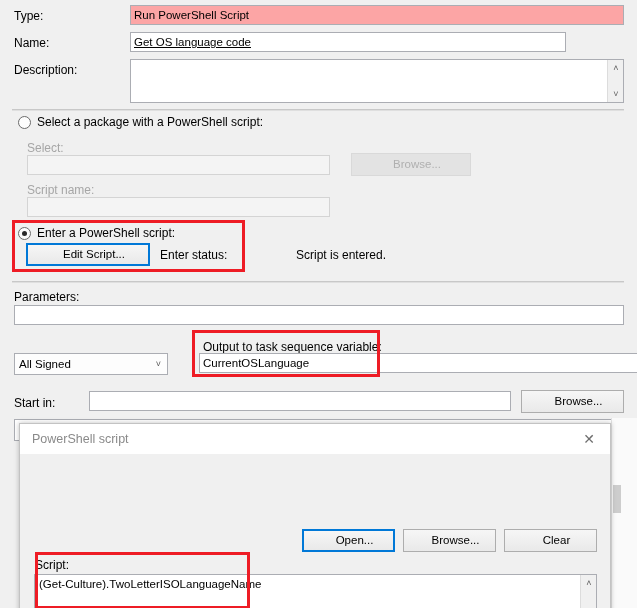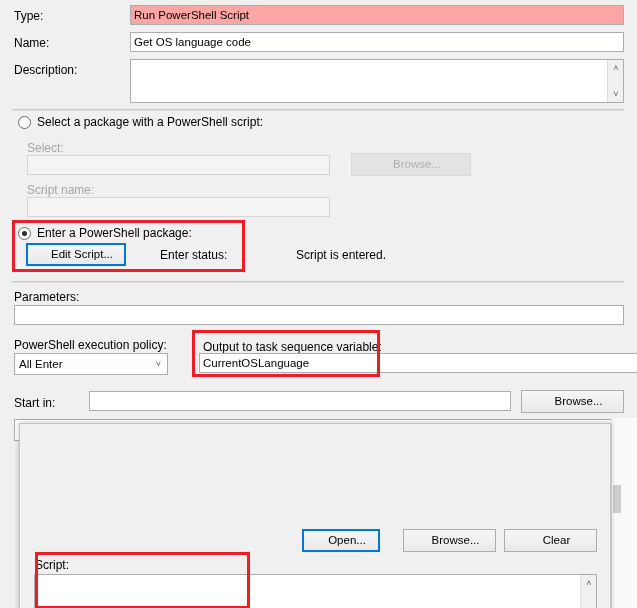--- a/index.html
+++ b/index.html
@@ -210,21 +210,21 @@
 </head>
 <body>
 
 <div id="root">
   <div class="pane"></div>
 
   <div class="lbl" style="left:14px; top:9px;">Type:</div>
   <div class="tbox ro" style="left:130px; top:5px; width:494px;">Run PowerShell Script</div>
 
   <div class="lbl" style="left:14px; top:36px;">Name:</div>
-  <div class="tbox" style="left:130px; top:32px; width:494px;">Get OS language code</div>
+  <div class="tbox" style="left:130px; top:32px; width:436px;text-decoration:underline;">Get OS language code</div>
 
   <div class="lbl" style="left:14px; top:63px;">Description:</div>
   <div class="tarea" style="left:130px; top:59px; width:494px; height:44px;">
     <div class="vscroll">
       <div class="arrow up">˄</div>
       <div class="arrow dn">˅</div>
     </div>
   </div>
 
   <div class="sep" style="left:12px; top:109px; width:612px;"></div>
@@ -235,64 +235,68 @@
   <div class="lbl dis" style="left:27px; top:141px;">Select:</div>
   <div class="tbox dis" style="left:27px; top:155px; width:303px;"></div>
   <div class="btn dis" style="left:351px; top:153px; width:120px;">Browse...</div>
 
   <div class="lbl dis" style="left:27px; top:183px;">Script name:</div>
   <div class="tbox dis" style="left:27px; top:197px; width:303px;"></div>
 
   <div class="radio" style="left:18px; top:227px;">
     <div class="dot"></div>
   </div>
-  <div class="lbl" style="left:37px; top:226px;">Enter a PowerShell package:</div>
-
-  <div class="btn focus" style="left:26px; top:243px; width:100px;">Edit Script...</div>
+  <div class="lbl" style="left:37px; top:226px;">Enter a PowerShell script:</div>
+
+  <div class="btn focus" style="left:26px; top:243px; width:124px;">Edit Script...</div>
   <div class="lbl" style="left:160px; top:248px;">Enter status:</div>
   <div class="lbl" style="left:296px; top:248px;">Script is entered.</div>
 
   <div class="sep" style="left:12px; top:281px; width:612px;"></div>
 
   <div class="lbl" style="left:14px; top:290px;">Parameters:</div>
   <div class="tbox" style="left:14px; top:305px; width:610px;"></div>
 
-  <div class="lbl" style="left:14px; top:338px;">PowerShell execution policy:</div>
   <div class="combo" style="left:14px; top:353px; width:154px;">
-    <span>All Enter</span>
+    <span>All Signed</span>
     <span class="chev">˅</span>
   </div>
 
   <div class="lbl" style="left:203px; top:340px;">Output to task sequence variable:</div>
   <div class="tbox" style="left:199px; top:353px; width:497px;">CurrentOSLanguage</div>
 
   <div class="lbl" style="left:14px; top:396px;">Start in:</div>
   <div class="tbox" style="left:89px; top:391px; width:422px;"></div>
   <div class="btn" style="left:521px; top:390px; width:103px;">Browse...</div>
 
   <div class="tbox" style="left:14px; top:419px; width:610px; height:22px;"></div>
 
   <div class="ghost-edge" style="left:611px; top:418px; width:26px; height:190px;"></div>
   <div class="ghost-thumb" style="left:613px; top:485px; width:8px; height:28px;"></div>
 
   <div class="anno" style="left:12px; top:220px; width:233px; height:52px;"></div>
   <div class="anno" style="left:192px; top:330px; width:188px; height:47px;"></div>
 
   <div id="psdlg" style="left:19px; top:423px; width:592px; height:190px;">
 
+    <div class="titlebar">
+      <div class="title">PowerShell script</div>
+      <div class="closebtn">✕</div>
+    </div>
 
     <div class="body">
 
-      <div class="btn focus" style="left:282px; top:75px; width:78px;">Open...</div>
+      <div class="btn focus" style="left:282px; top:75px; width:93px;">Open...</div>
       <div class="btn" style="left:383px; top:75px; width:93px;">Browse...</div>
       <div class="btn" style="left:484px; top:75px; width:93px;">Clear</div>
 
       <div class="lbl" style="left:15px; top:104px;">Script:</div>
 
       <div class="tarea" style="left:14px; top:120px; width:563px; height:56px;">
+        <div style="position:absolute; left:4px; top:3px; font-size:11.5px; color:#000; white-space:nowrap;">(Get-Culture).TwoLetterISOLanguageName</div>
         <div class="vscroll">
           <div class="arrow up">˄</div>
         </div>
       </div>
     </div>
 
     <div class="anno" style="left:15px; top:128px; width:215px; height:57px;"></div>
   </div>
 </div>
 

